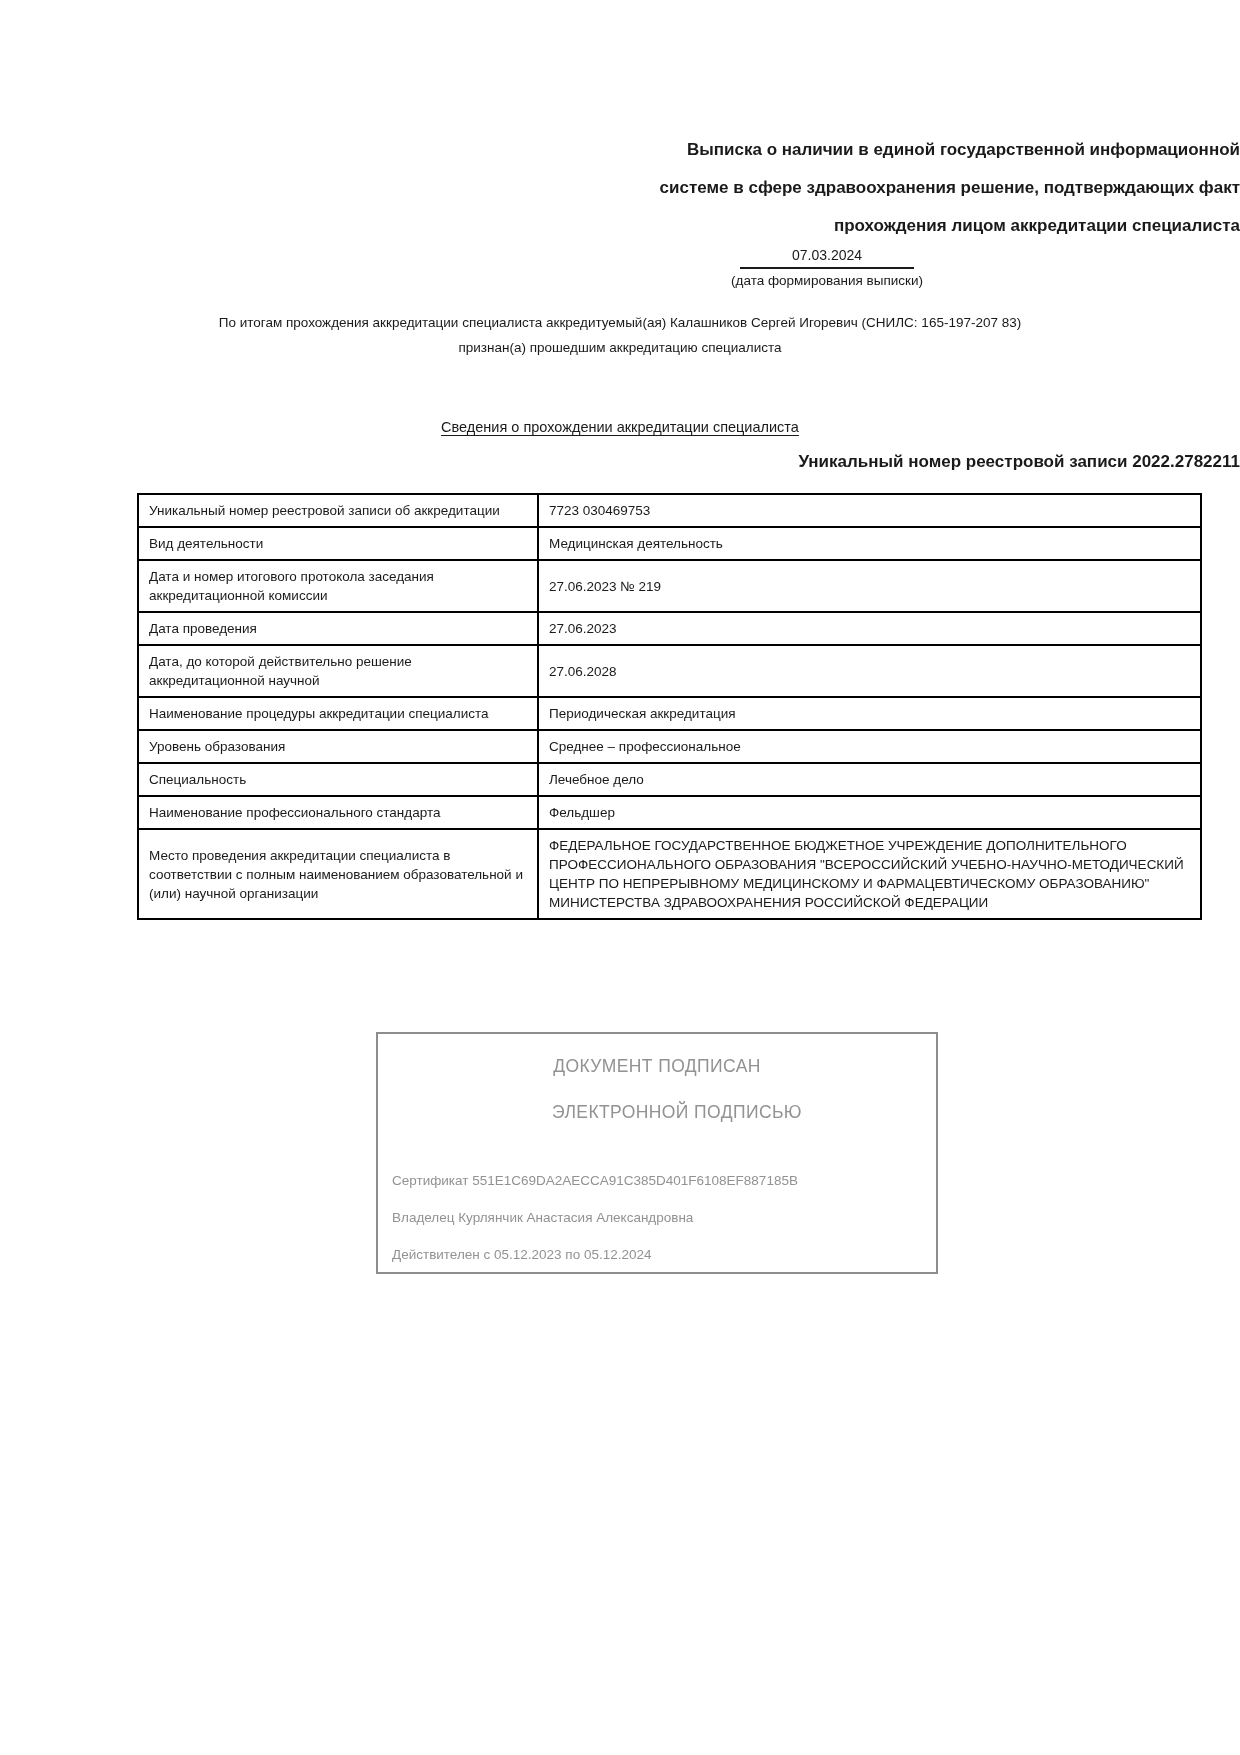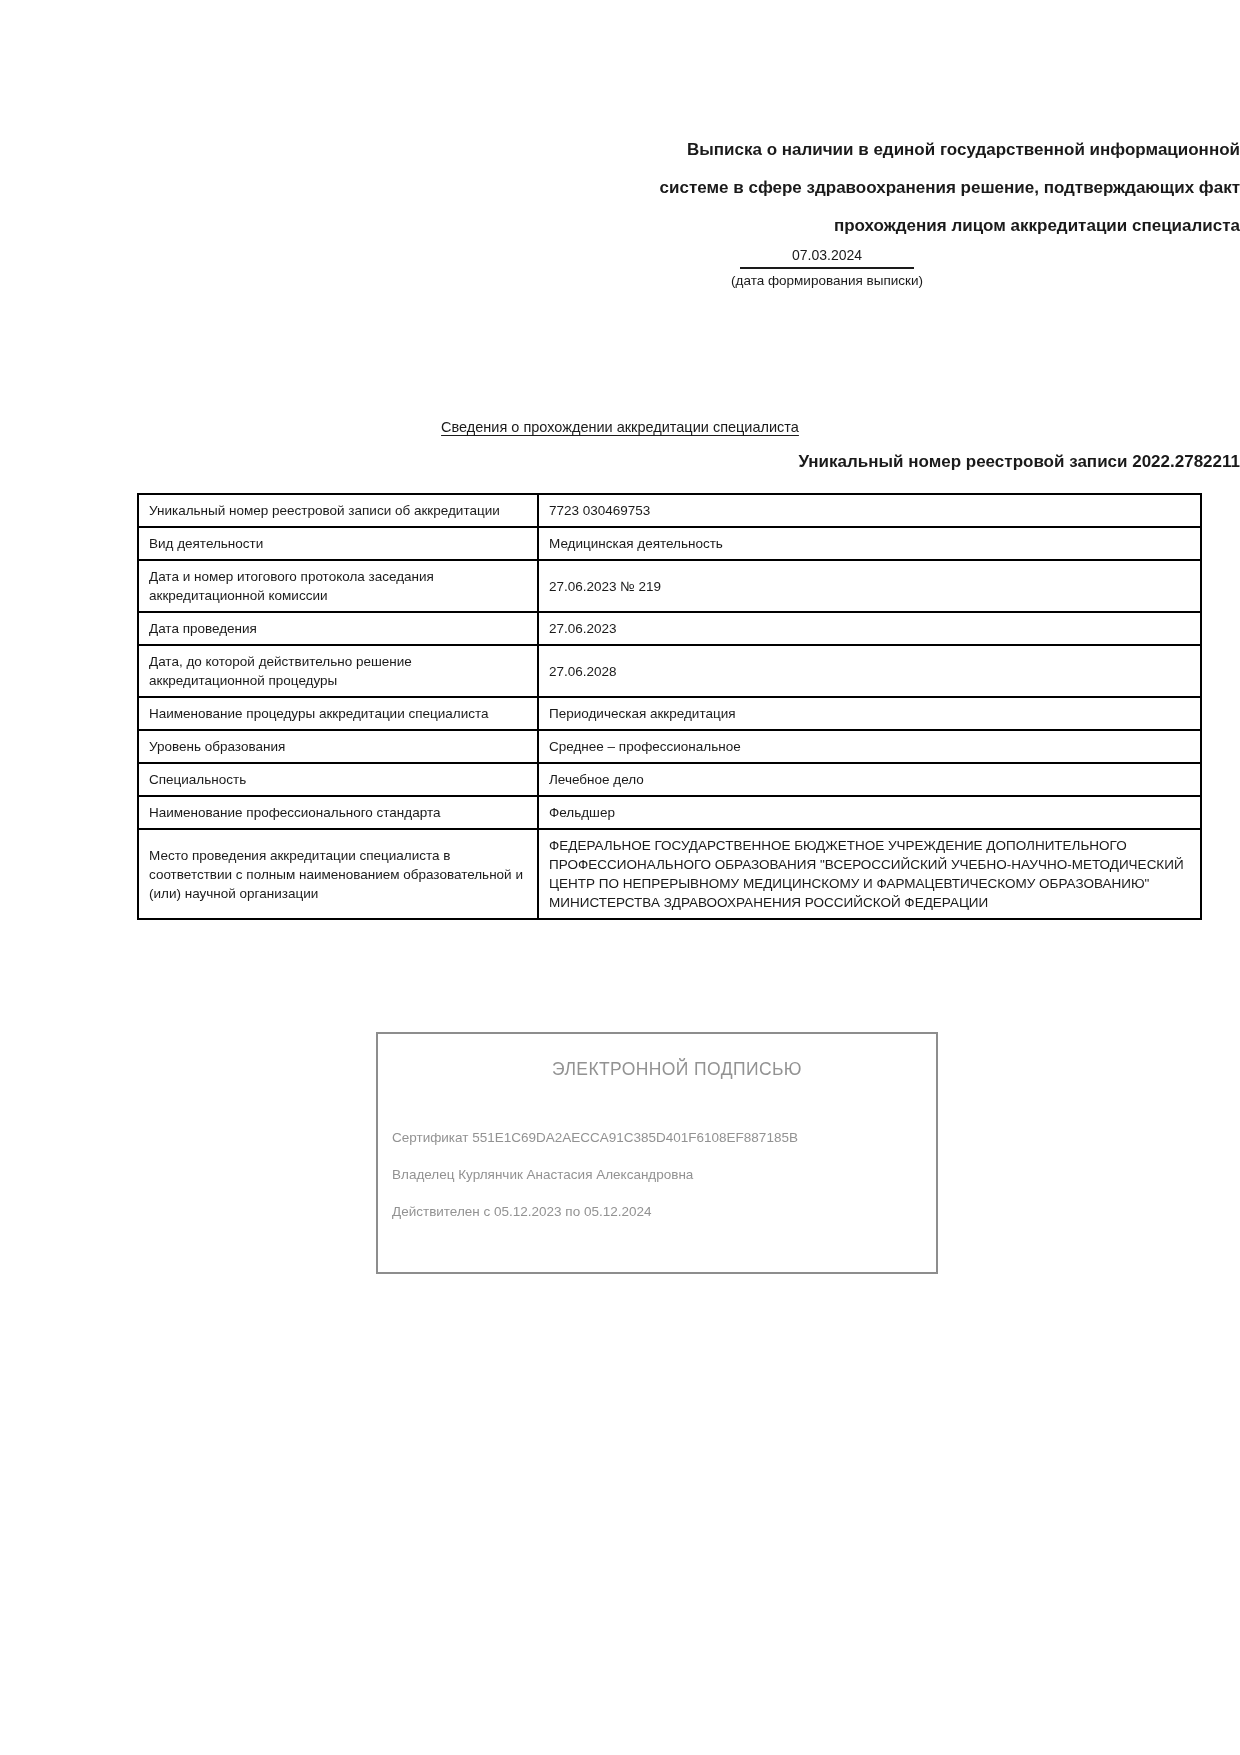--- a/index.html
+++ b/index.html
@@ -107,20 +107,24 @@
     <div>Выписка о наличии в единой государственной информационной</div>
     <div>системе в сфере здравоохранения решение, подтверждающих факт</div>
     <div>прохождения лицом аккредитации специалиста</div>
   </div>
 
   <div class="date-block">
     <div class="date-value">07.03.2024</div>
     <div class="date-caption">(дата формирования выписки)</div>
   </div>
 
+  <div class="intro">
+    <div>По итогам прохождения аккредитации специалиста аккредитуемый(ая) Калашников Сергей Игоревич (СНИЛС: 165-197-207 83)</div>
+    <div>признан(а) прошедшим аккредитацию специалиста</div>
+  </div>
 
   <div class="section-heading">Сведения о прохождении аккредитации специалиста</div>
 
   <div class="registry-heading">Уникальный номер реестровой записи 2022.2782211</div>
 
   <table class="acc-table">
     <tbody>
       <tr>
         <td class="label-cell">Уникальный номер реестровой записи об аккредитации</td>
         <td class="value-cell">7723 030469753</td>
@@ -131,21 +135,21 @@
       </tr>
       <tr>
         <td class="label-cell">Дата и номер итогового протокола заседания аккредитационной комиссии</td>
         <td class="value-cell">27.06.2023 № 219</td>
       </tr>
       <tr>
         <td class="label-cell">Дата проведения</td>
         <td class="value-cell">27.06.2023</td>
       </tr>
       <tr>
-        <td class="label-cell">Дата, до которой действительно решение аккредитационной процедуры</td>
+        <td class="label-cell">Дата, до которой действительно решение аккредитационной научной</td>
         <td class="value-cell">27.06.2028</td>
       </tr>
       <tr>
         <td class="label-cell">Наименование процедуры аккредитации специалиста</td>
         <td class="value-cell">Периодическая аккредитация</td>
       </tr>
       <tr>
         <td class="label-cell">Уровень образования</td>
         <td class="value-cell">Среднее – профессиональное</td>
       </tr>
@@ -158,20 +162,21 @@
         <td class="value-cell">Фельдшер</td>
       </tr>
       <tr>
         <td class="label-cell">Место проведения аккредитации специалиста в соответствии с полным наименованием образовательной и (или) научной организации</td>
         <td class="value-cell">ФЕДЕРАЛЬНОЕ ГОСУДАРСТВЕННОЕ БЮДЖЕТНОЕ УЧРЕЖДЕНИЕ ДОПОЛНИТЕЛЬНОГО ПРОФЕССИОНАЛЬНОГО ОБРАЗОВАНИЯ "ВСЕРОССИЙСКИЙ УЧЕБНО-НАУЧНО-МЕТОДИЧЕСКИЙ ЦЕНТР ПО НЕПРЕРЫВНОМУ МЕДИЦИНСКОМУ И ФАРМАЦЕВТИЧЕСКОМУ ОБРАЗОВАНИЮ" МИНИСТЕРСТВА ЗДРАВООХРАНЕНИЯ РОССИЙСКОЙ ФЕДЕРАЦИИ</td>
       </tr>
     </tbody>
   </table>
 
   <div class="signature-box">
+    <div class="sig-title sig-title-1">ДОКУМЕНТ ПОДПИСАН</div>
     <div class="sig-title sig-title-2">ЭЛЕКТРОННОЙ ПОДПИСЬЮ</div>
     <div class="sig-details">
       <div class="sig-detail">Сертификат 551E1C69DA2AECCA91C385D401F6108EF887185B</div>
       <div class="sig-detail">Владелец Курлянчик Анастасия Александровна</div>
       <div class="sig-detail">Действителен с 05.12.2023 по 05.12.2024</div>
     </div>
   </div>
 
 </div>
 

